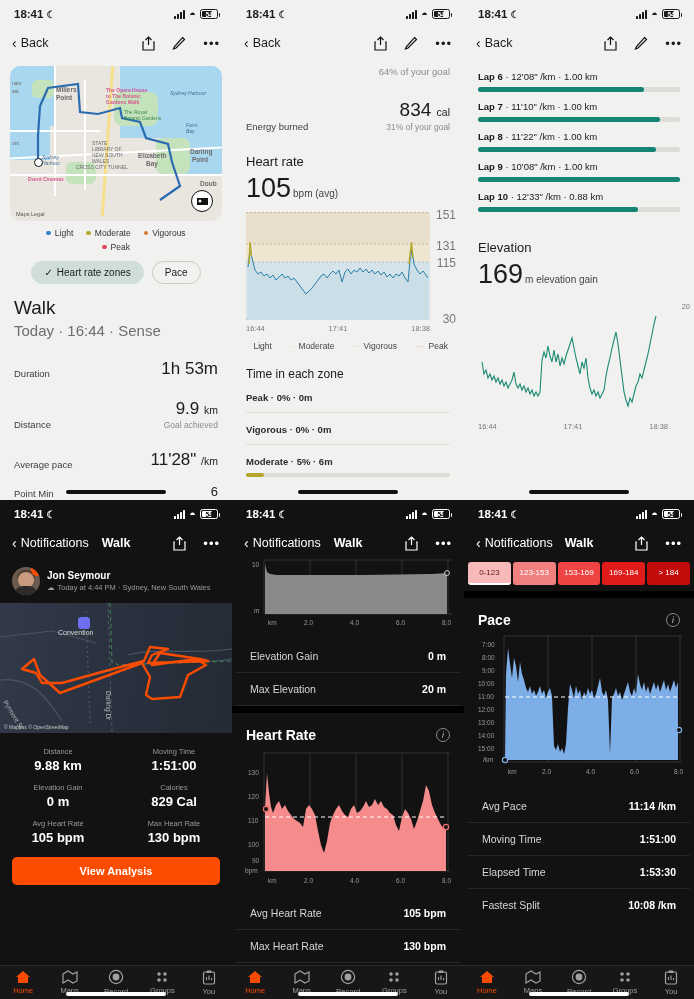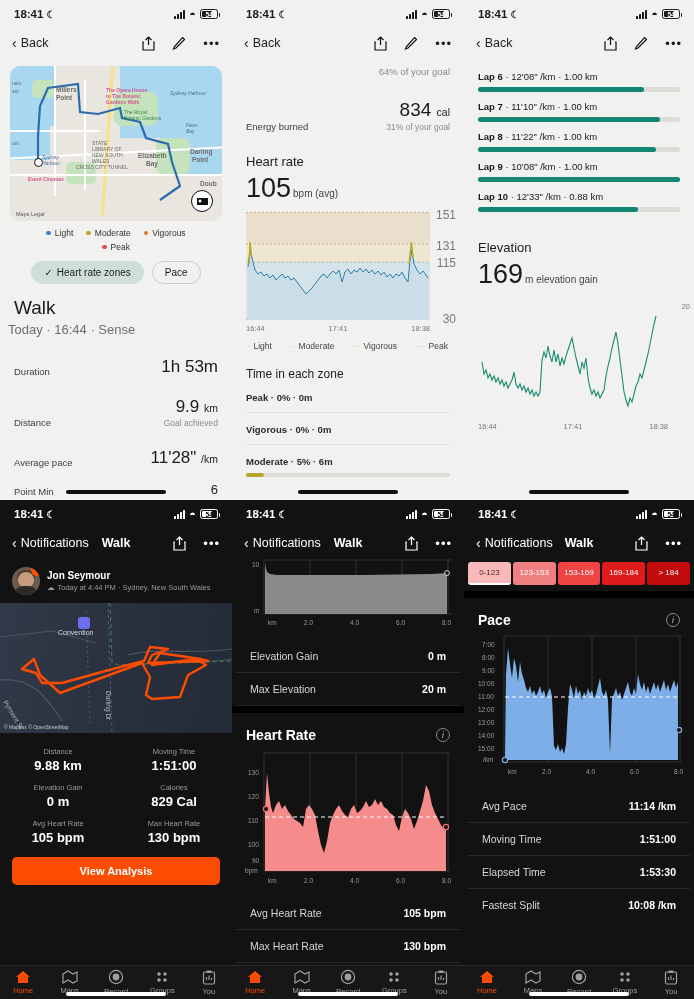--- a/index.html
+++ b/index.html
@@ -51,21 +51,21 @@
 
   .legend { display:flex; flex-wrap:wrap; justify-content:center; gap:4px 13px; margin:7px 18px 0; }
   .legend div { display:flex; align-items:center; gap:4px; font-size:8.5px; color:#333; }
   .dot { width:4.5px; height:4.5px; border-radius:50%; display:inline-block; }
 
   .segs { display:flex; justify-content:center; gap:8px; margin-top:9px; }
   .seg { border-radius:15px; padding:5px 12px; font-size:10px; border:1px solid #c9c9c5; background:transparent; }
   .seg.on { background:#cfdfd8; border-color:#cfdfd8; display:flex; align-items:center; gap:4px; }
 
   .h1 { font-size:19px; margin:13px 14px 0; font-weight:400; }
-  .sub { font-size:13px; color:#6e6e6e; margin:3px 8px 0; }
+  .sub { font-size:15px; color:#6e6e6e; margin:3px 14px 0; }
 
   .row { display:flex; align-items:flex-end; justify-content:space-between; padding:0 14px; margin-top:20px; }
   .row .k { font-size:9.5px; color:#3c3c3c; }
   .row .v { font-size:17px; text-align:right; }
   .row .v u { text-decoration:none; font-size:10.5px; }
   .row .note { font-size:8.5px; color:#8a8a8a; text-align:right; margin-top:1px; }
 
   
   .goalline { text-align:right; font-size:9.5px; color:#8a8a8a; padding:0 14px; }
   .sectionTitle { font-size:13px; margin:0 14px; }

